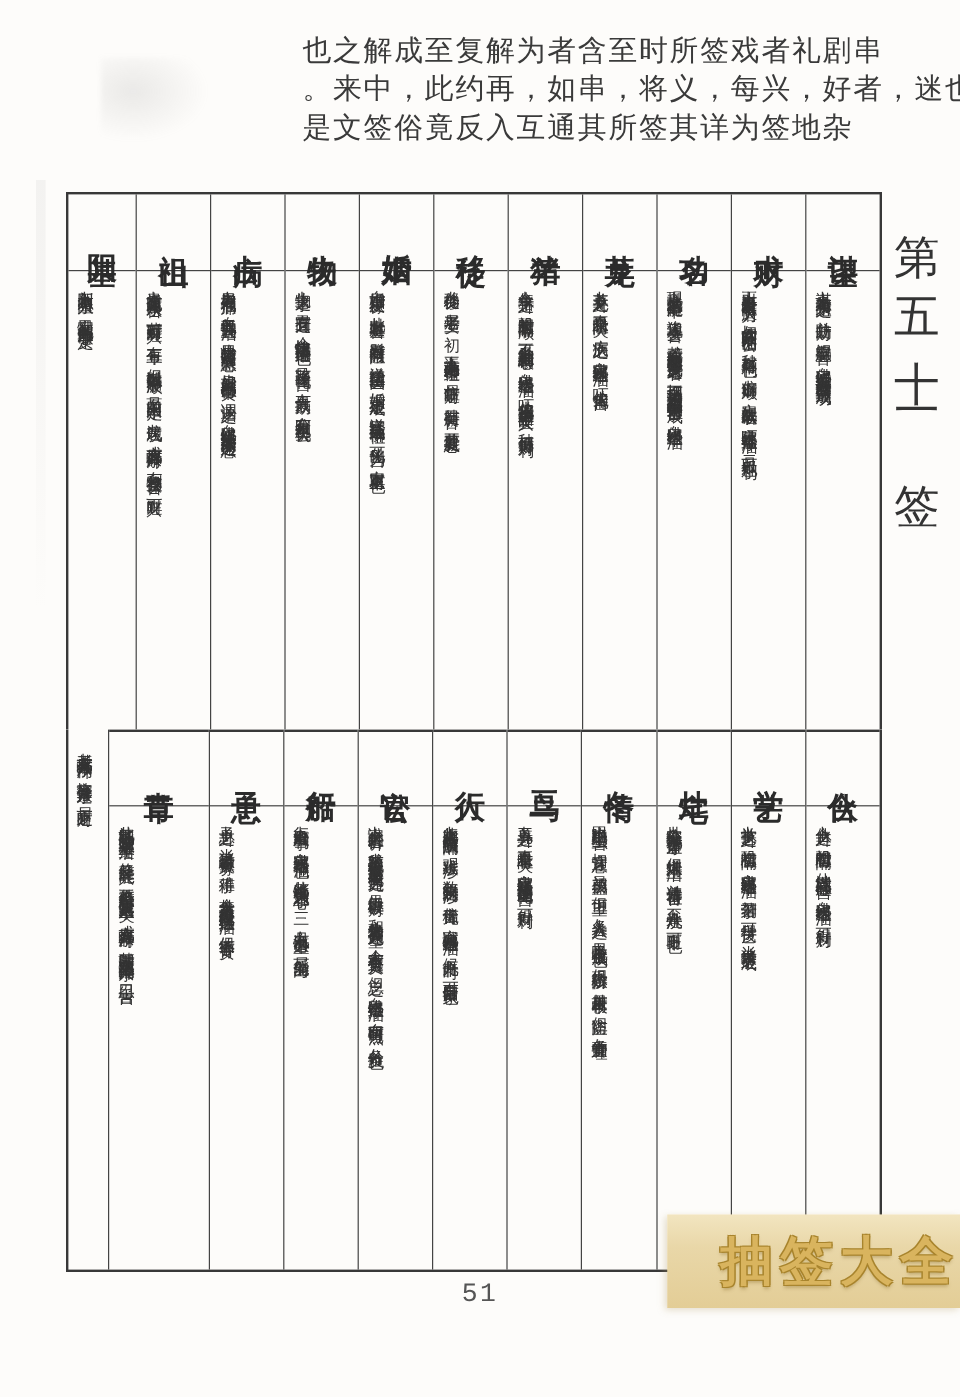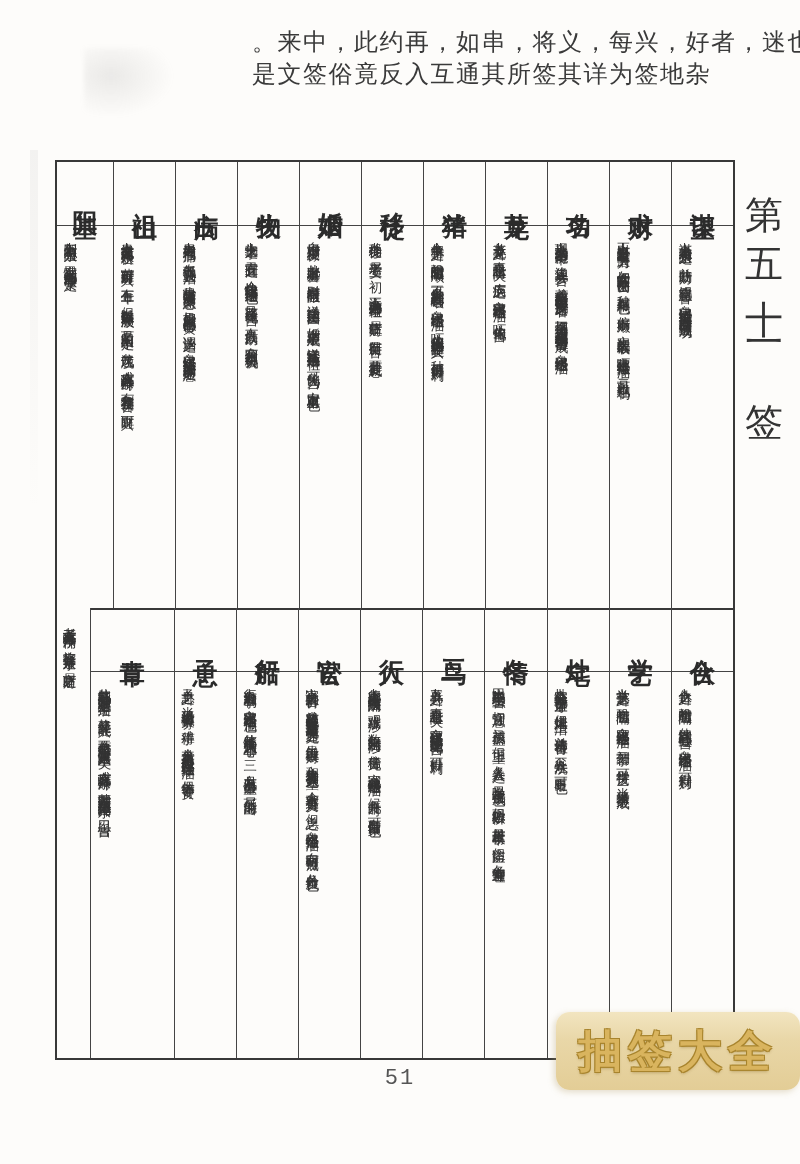--- a/index.html
+++ b/index.html
@@ -44,39 +44,40 @@
   .col-body{flex:1;overflow:hidden;padding:5px 3px;box-sizing:border-box;}
   .vbody{height:100%;writing-mode:vertical-rl;text-orientation:upright;
     font-size:13.5px;line-height:1.55;letter-spacing:1px;color:#333;}
   
   .margin-strip{flex:0 0 33px;display:flex;border-left:none;}
   .margin-strip .col-body{padding:8px 2px;}
 
   
   .watermark{position:absolute;left:556px;top:1012px;width:244px;height:78px;
     background:linear-gradient(180deg,#f2e5c0 0%,#e9d7a8 35%,#e3cd96 100%);
-    display:flex;align-items:center;justify-content:center;
-    box-shadow:-2px 2px 6px rgba(180,160,110,.35);border-radius:14px;}
+    display:flex;align-items:center;justify-content:flex-end;
+    box-shadow:-2px 2px 6px rgba(180,160,110,.35);}
   .watermark-text{
     font-size:44px;font-weight:bold;letter-spacing:6px;color:#d9b45e;
     text-shadow:-1px -1px 0 #a8842d, 1px -1px 0 #a8842d, -1px 1px 0 #a8842d, 1px 1px 0 #a8842d, 0 2px 3px rgba(120,90,20,.35);
     white-space:nowrap;}
 
   .page-number{position:absolute;left:0;top:1066px;width:800px;text-align:center;
     font-size:22px;color:#555;font-family:Liberation Mono, monospace;letter-spacing:2px;}
 </style>
 </head>
 <body>
 
 <div class="sheet">
 
   <div class="artifact"></div>
   <div class="artifact2"></div>
 
   <div class="intro">
+    <div class="line">也之解成至复解为者含至时所签戏者礼剧串</div>
     <div class="line">。来中，此约再，如串，将义，每兴，好者，迷也佛。而演</div>
     <div class="line">是文签俗竟反入互通其所签其详为签地杂</div>
   </div>
 
   <div class="side-title">第五十一签</div>
 
   <div class="tbl tbl-upper">
     <div class="col col-narrow">
       <div class="col-head">阳基</div>
       <div class="col-body">

